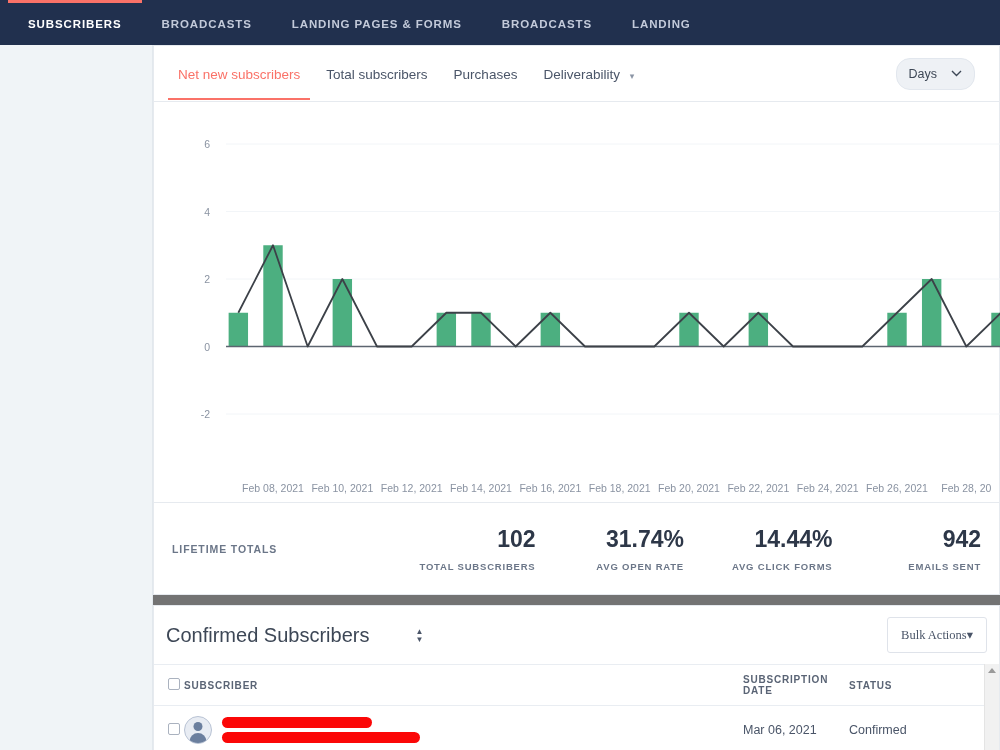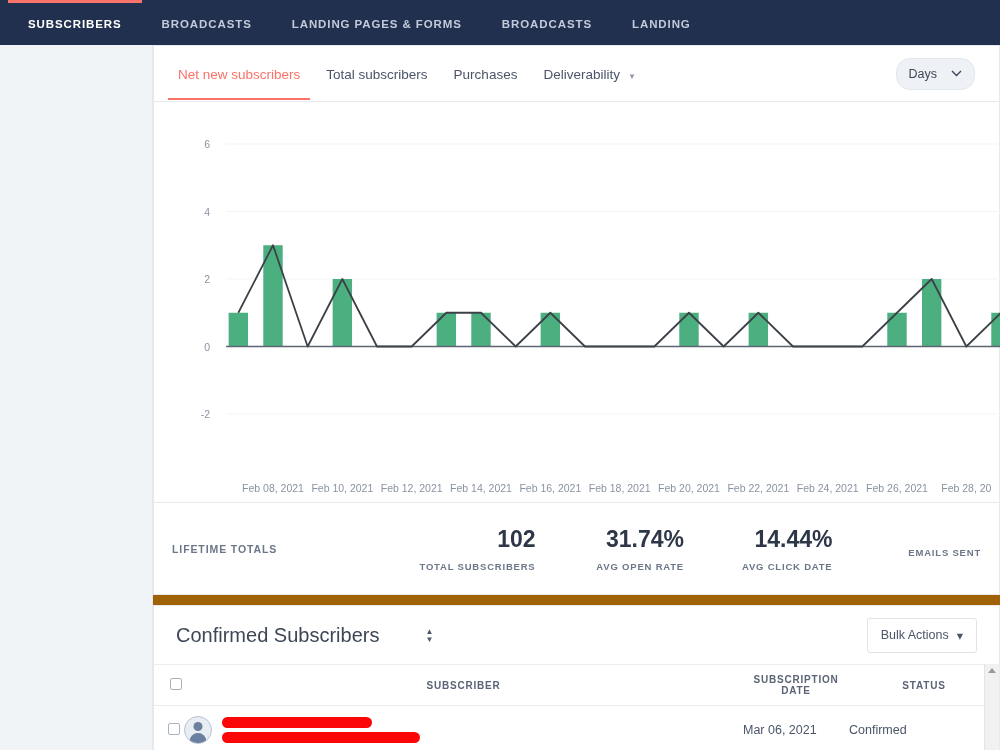--- a/index.html
+++ b/index.html
@@ -23,21 +23,21 @@
     font-size: 11.5px; font-weight: bold;
     letter-spacing: 0.9px;
     border-top: 3px solid transparent;
     cursor: pointer; white-space: nowrap;
   }
   .topnav-item.active { color: #ffffff; border-top-color: #fa7268; }
 
   
   .page { display: flex; height: 705px; }
   .sidebar { width: 153px; background: #f0f4f7; border-right: 1px solid #e2e8ed; flex: none; }
-  .content { flex: 1; position: relative; overflow: hidden; background: #a16207; }
+  .content { flex: 1; position: relative; overflow: hidden; background: #737373; }
 
   .card { background: #ffffff; border: 1px solid #e6eaef; }
 
   
   .tabbar {
     height: 56px; display: flex; align-items: center;
     padding: 0 24px; border-bottom: 1px solid #e6eaef;
     position: relative;
   }
   .tab {
@@ -77,39 +77,40 @@
   .total-value { font-size: 23px; font-weight: bold; color: #2d3748; line-height: 1.25; }
   .total-cap {
     font-size: 9.5px; font-weight: bold; color: #6b7688;
     letter-spacing: 0.8px; margin-top: 7px;
   }
 
   
   .subs-card { margin-top: 10px; }
   .subs-head {
     display: flex; align-items: center;
-    padding: 18px 22px; height: 58px;
+    padding: 18px 12px; height: 58px;
   }
   .subs-title { font-size: 20px; color: #3d4756; font-weight: normal; }
   .sort-toggle {
     margin-left: 46px; display: flex; flex-direction: column;
     gap: 3px; cursor: pointer; color: #4a5568;
   }
   .sort-toggle span { font-size: 8px; line-height: 5px; }
   .bulk-btn {
     margin-left: auto; border: 1px solid #dfe3ea; border-radius: 3px;
     background: #fff; font-size: 12.5px; color: #4a5568;
-    padding: 9px 13px; display: flex; align-items: center; gap: 8px;
+    padding: 9px 13px; display: flex; align-items: center; gap: 0;
     cursor: pointer;
+    font-family: Liberation Serif, serif;
   }
 
   
   .tbl { width: 100%; border-collapse: collapse; }
   .tbl th {
-    text-align: center; font-size: 10px; font-weight: bold;
+    text-align: left; font-size: 10px; font-weight: bold;
     color: #5a6475; letter-spacing: 0.8px;
     padding: 9px 0 9px 0; border-top: 1px solid #e9edf2;
     border-bottom: 1px solid #e9edf2;
   }
   .tbl td { padding: 10px 0; border-bottom: 1px solid #eceff3; font-size: 12.5px; color: #4a5568; }
   .col-check { width: 30px; padding-left: 14px !important; }
   .col-sub { }
   .col-date { width: 106px; }
   .col-status { width: 150px; }
   .chk {
@@ -243,23 +244,24 @@
         <div class="total-cell">
           <div class="total-value">102</div>
           <div class="total-cap">TOTAL SUBSCRIBERS</div>
         </div>
         <div class="total-cell">
           <div class="total-value">31.74%</div>
           <div class="total-cap">AVG OPEN RATE</div>
         </div>
         <div class="total-cell">
           <div class="total-value">14.44%</div>
-          <div class="total-cap">AVG CLICK DATE</div>
+          <div class="total-cap">AVG CLICK FORMS</div>
         </div>
         <div class="total-cell">
+          <div class="total-value">942</div>
           <div class="total-cap">EMAILS SENT</div>
         </div>
       </div>
     </div>
 
     <div class="card subs-card">
       <div class="subs-head">
         <div class="subs-title">Confirmed Subscribers</div>
         <div class="sort-toggle">
           <span>▲</span>

